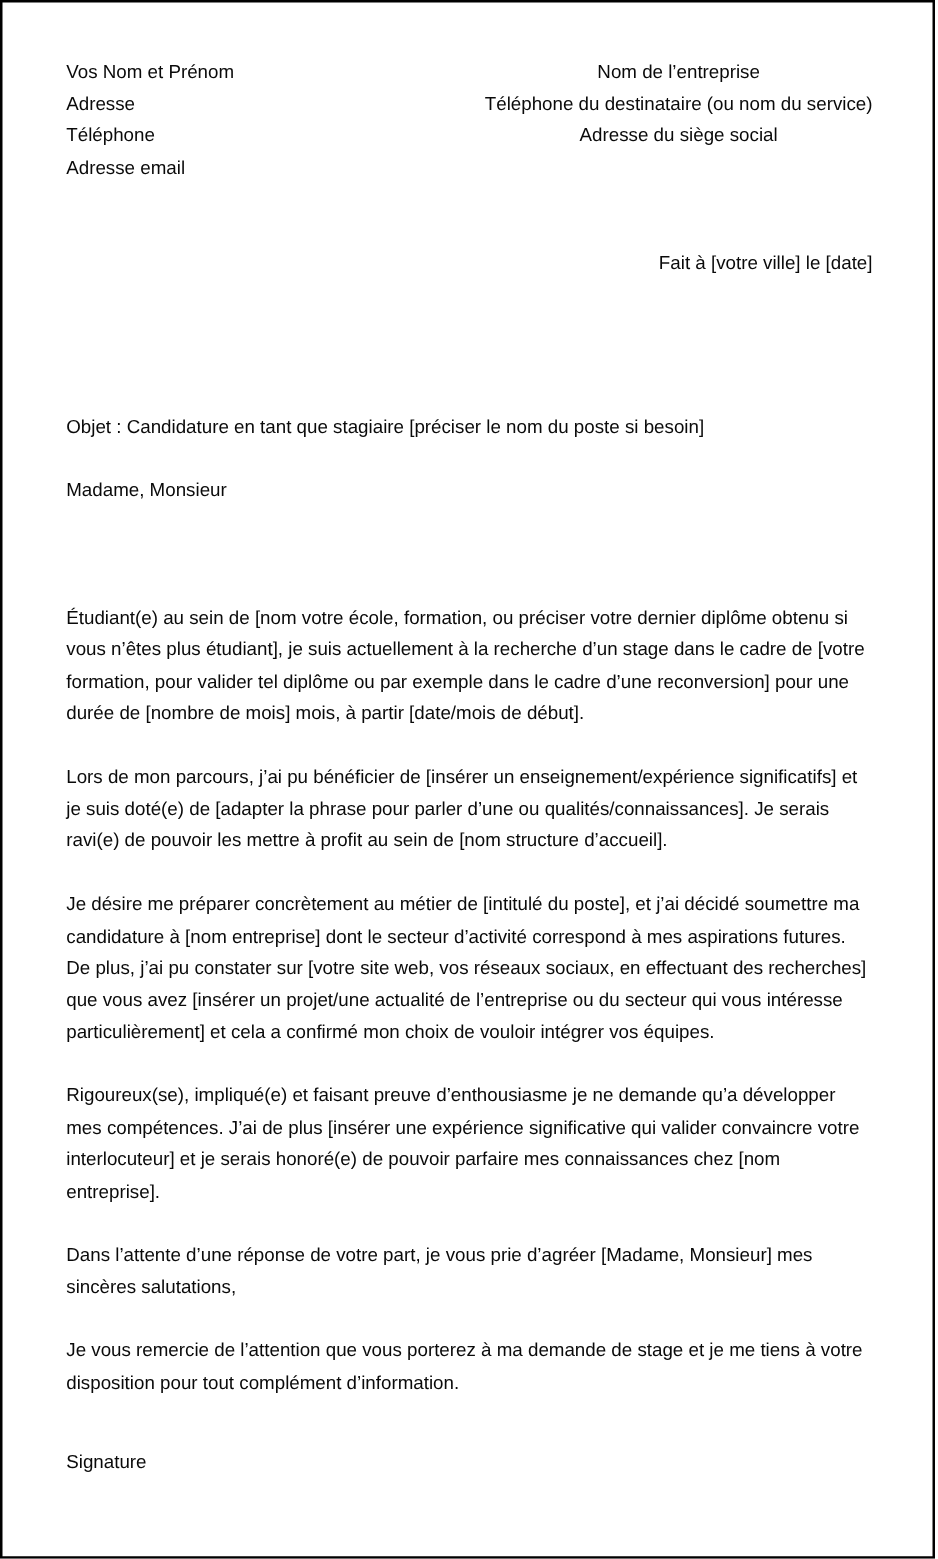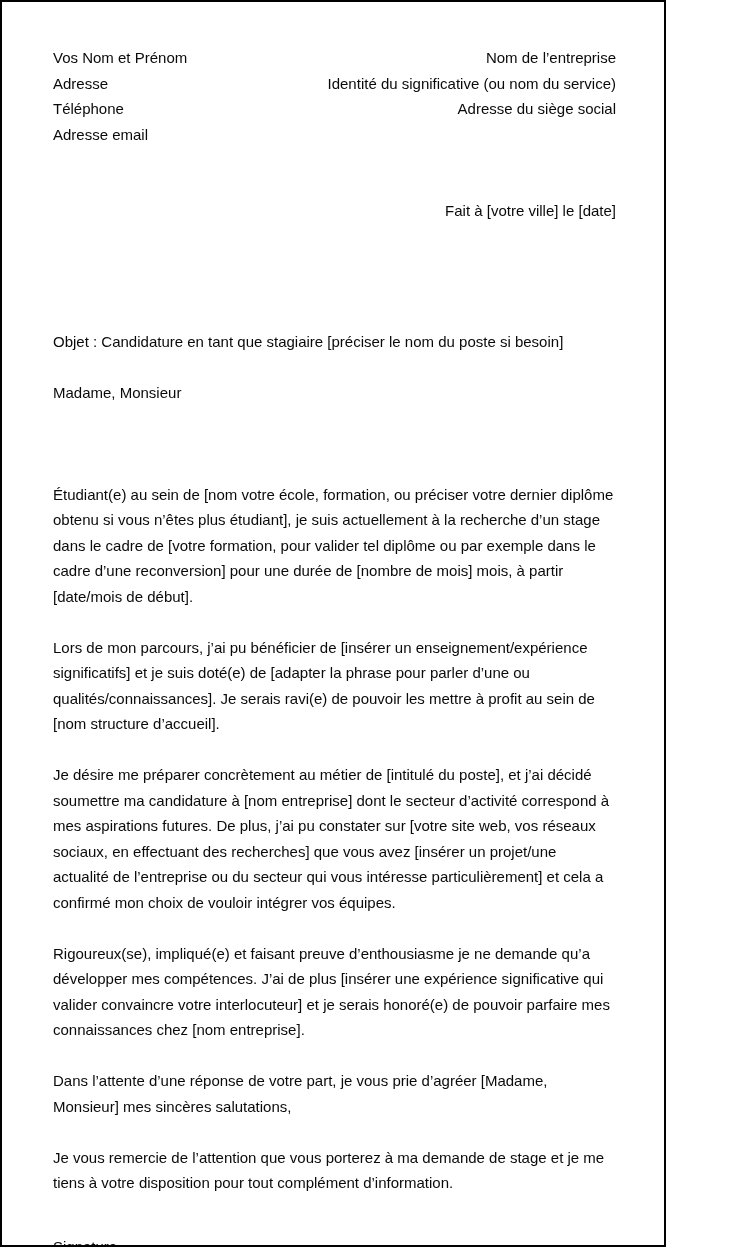--- a/index.html
+++ b/index.html
@@ -2,42 +2,42 @@
 <html lang="fr"><head>
 <meta charset="utf-8">
 <style>
   html, body {
     margin: 0;
     padding: 0;
     background: #ffffff;
   }
   .page {
     box-sizing: border-box;
-    width: 666px;
+    width: 748px;
     height: 1247px;
     background: #ffffff;
     border: 2px solid #000000;
     padding: 43px 48px 30px 51px;
     font-family: "Liberation Sans", "DejaVu Sans", sans-serif;
     font-size: 15px;
     line-height: 25.5px;
     color: #0a0a0a;
     overflow: hidden;
   }
   .header-row {
     display: flex;
     justify-content: space-between;
     align-items: flex-start;
   }
   .sender-block {
     text-align: left;
     white-space: nowrap;
   }
   .recipient-block {
-    text-align: right;
+    text-align: center;
     white-space: nowrap;
   }
   .date-line {
     text-align: right;
     margin-top: 51px;
   }
   .subject-line {
     margin-top: 105px;
   }
   .salutation {
@@ -63,21 +63,21 @@
 
   <div class="header-row">
     <div class="sender-block">
       <div>Vos Nom et Prénom</div>
       <div>Adresse</div>
       <div>Téléphone</div>
       <div>Adresse email</div>
     </div>
     <div class="recipient-block">
       <div>Nom de l’entreprise</div>
-      <div>Identité du significative (ou nom du service)</div>
+      <div>Téléphone du destinataire (ou nom du service)</div>
       <div>Adresse du siège social</div>
     </div>
   </div>
 
   <div class="date-line">Fait à [votre ville] le [date]</div>
 
   <div class="subject-line">Objet : Candidature en tant que stagiaire [préciser le nom du poste si besoin]</div>
 
   <div class="salutation">Madame, Monsieur</div>
 

